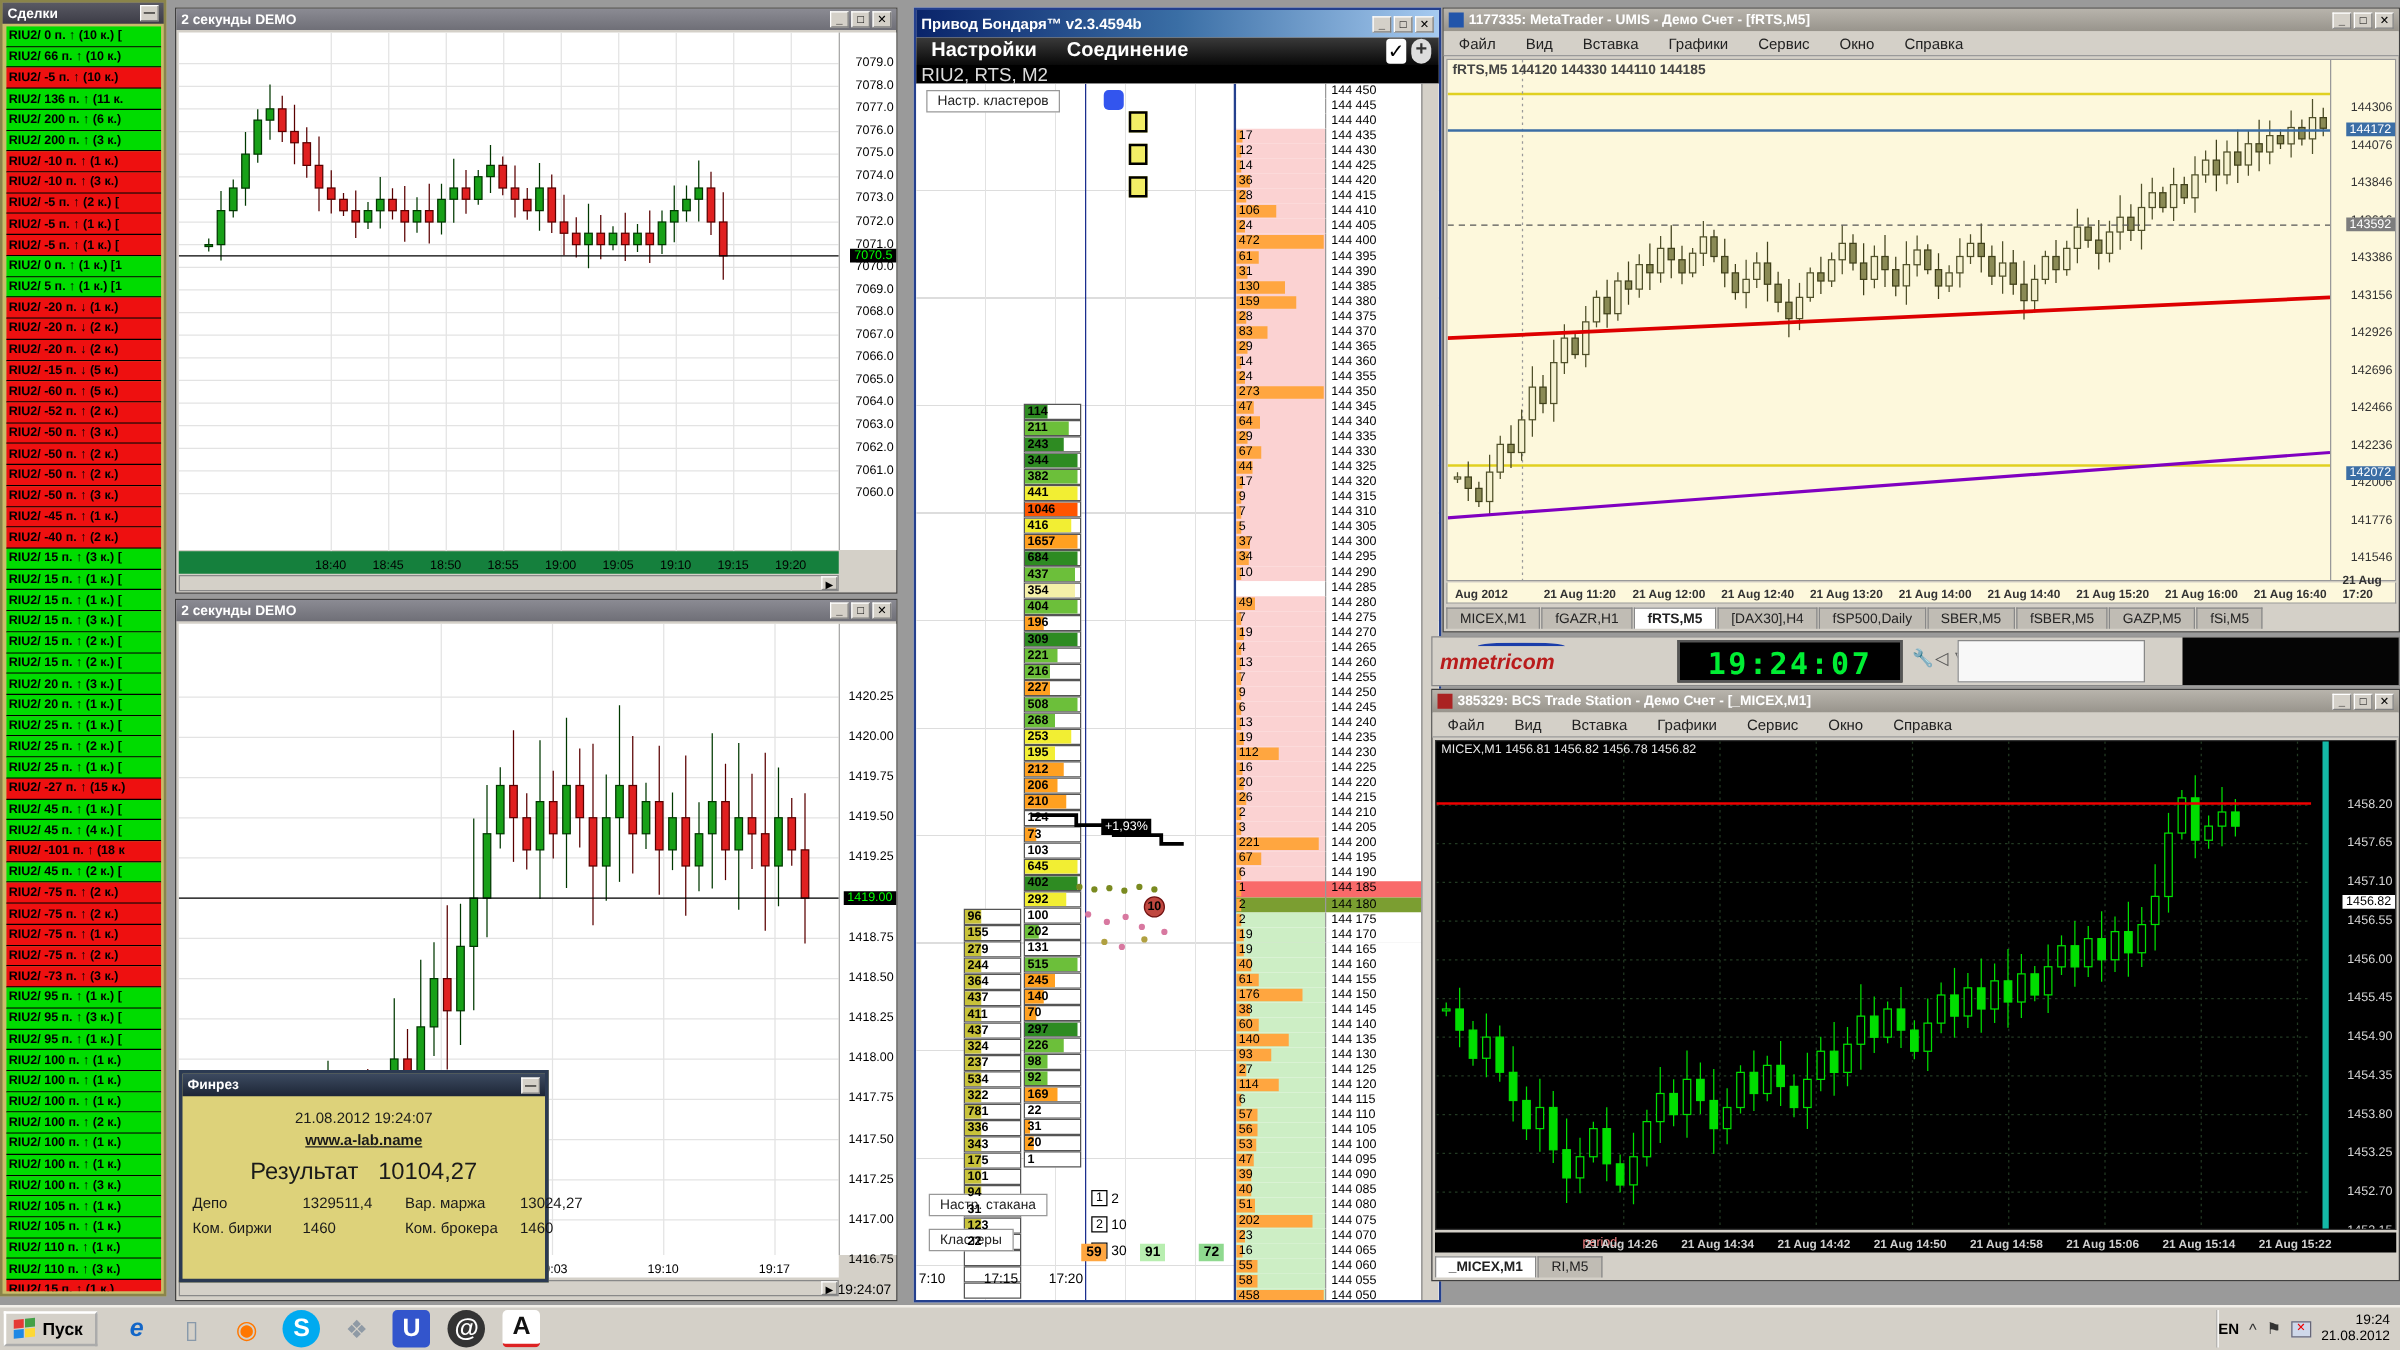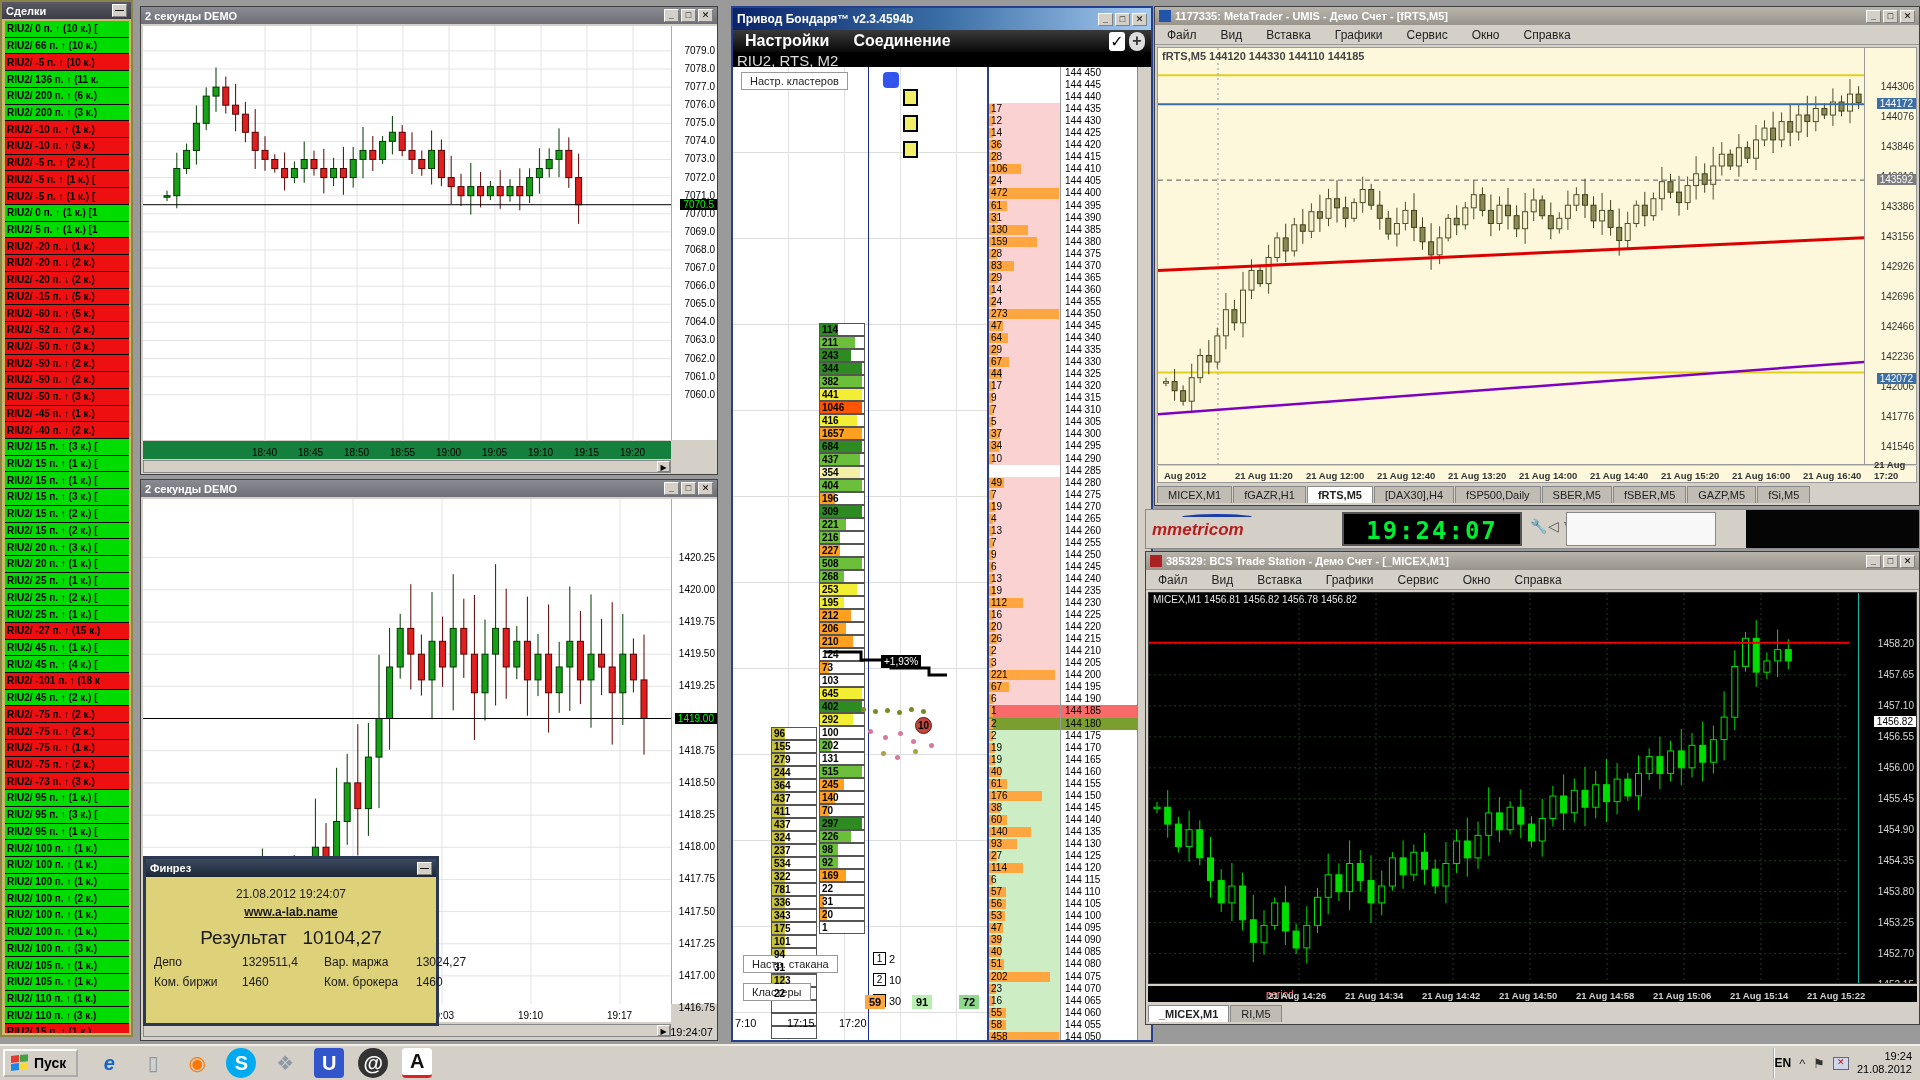--- a/index.html
+++ b/index.html
@@ -1442,21 +1442,21 @@
         <line x1="607.2" y1="27.2" x2="607.2" y2="93.6" stroke="#00de00" stroke-width="1"></line>
         <rect x="604.2" y="45.3" width="6" height="33.8" fill="#00de00" stroke="#00de00" stroke-width="1"></rect>
         <line x1="617.9" y1="59.4" x2="617.9" y2="85.9" stroke="#00de00" stroke-width="1"></line>
         <rect x="614.9" y="67.9" width="6" height="11.3" fill="#000" stroke="#00de00" stroke-width="1"></rect>
         <line x1="628.6" y1="36.5" x2="628.6" y2="84.0" stroke="#00de00" stroke-width="1"></line>
         <rect x="625.6" y="56.6" width="6" height="11.3" fill="#000" stroke="#00de00" stroke-width="1"></rect>
         <line x1="639.3" y1="46.2" x2="639.3" y2="76.2" stroke="#00de00" stroke-width="1"></line>
         <rect x="636.3" y="56.6" width="6" height="11.3" fill="#00de00" stroke="#00de00" stroke-width="1"></rect>
         <line x1="0" y1="49.8370370370355" x2="700" y2="49.8370370370355" stroke="#ee0000" stroke-width="2"></line>
       </svg>
-    <div style="position:absolute;right:0;top:0;bottom:0;width:58px;background:#000;border-left:1px solid #14b8a6;" id="bcsAxis">
+    <div style="position:absolute;right:0;top:0;bottom:0;width:58px;background:#000;border-left:5px solid #14b8a6;" id="bcsAxis">
         <div class="ptick" style="top: 44.963px;">1458.20</div>
         <div class="ptick" style="top: 75.9259px;">1457.65</div>
         <div class="ptick" style="top: 106.889px;">1457.10</div>
         <div class="ptick" style="top: 137.852px;">1456.55</div>
         <div class="ptick" style="top: 168.815px;">1456.00</div>
         <div class="ptick" style="top: 199.778px;">1455.45</div>
         <div class="ptick" style="top: 230.741px;">1454.90</div>
         <div class="ptick" style="top: 261.704px;">1454.35</div>
         <div class="ptick" style="top: 292.667px;">1453.80</div>
         <div class="ptick" style="top: 323.63px;">1453.25</div>

